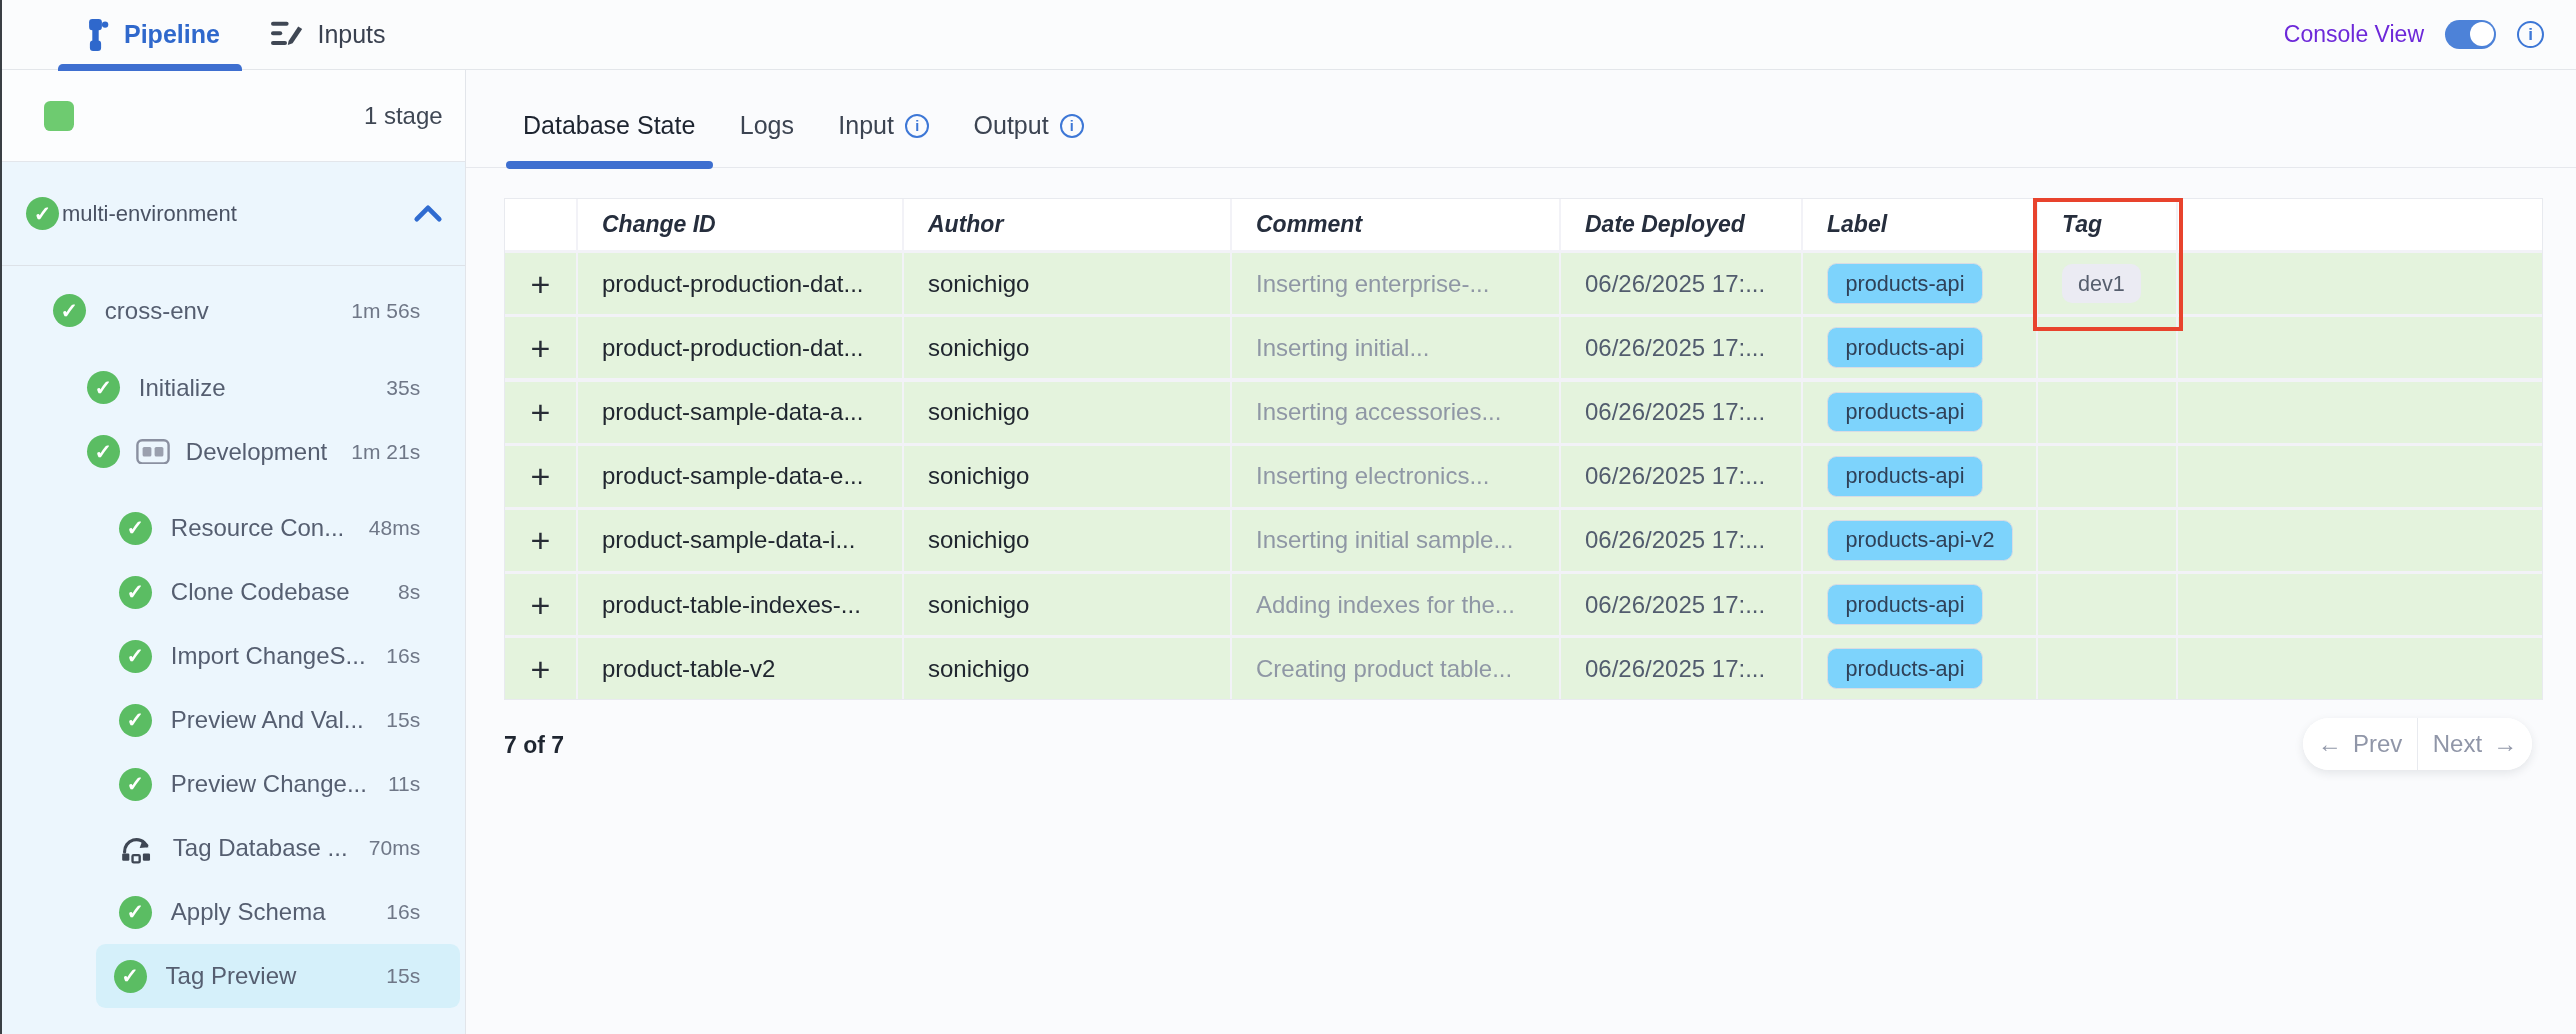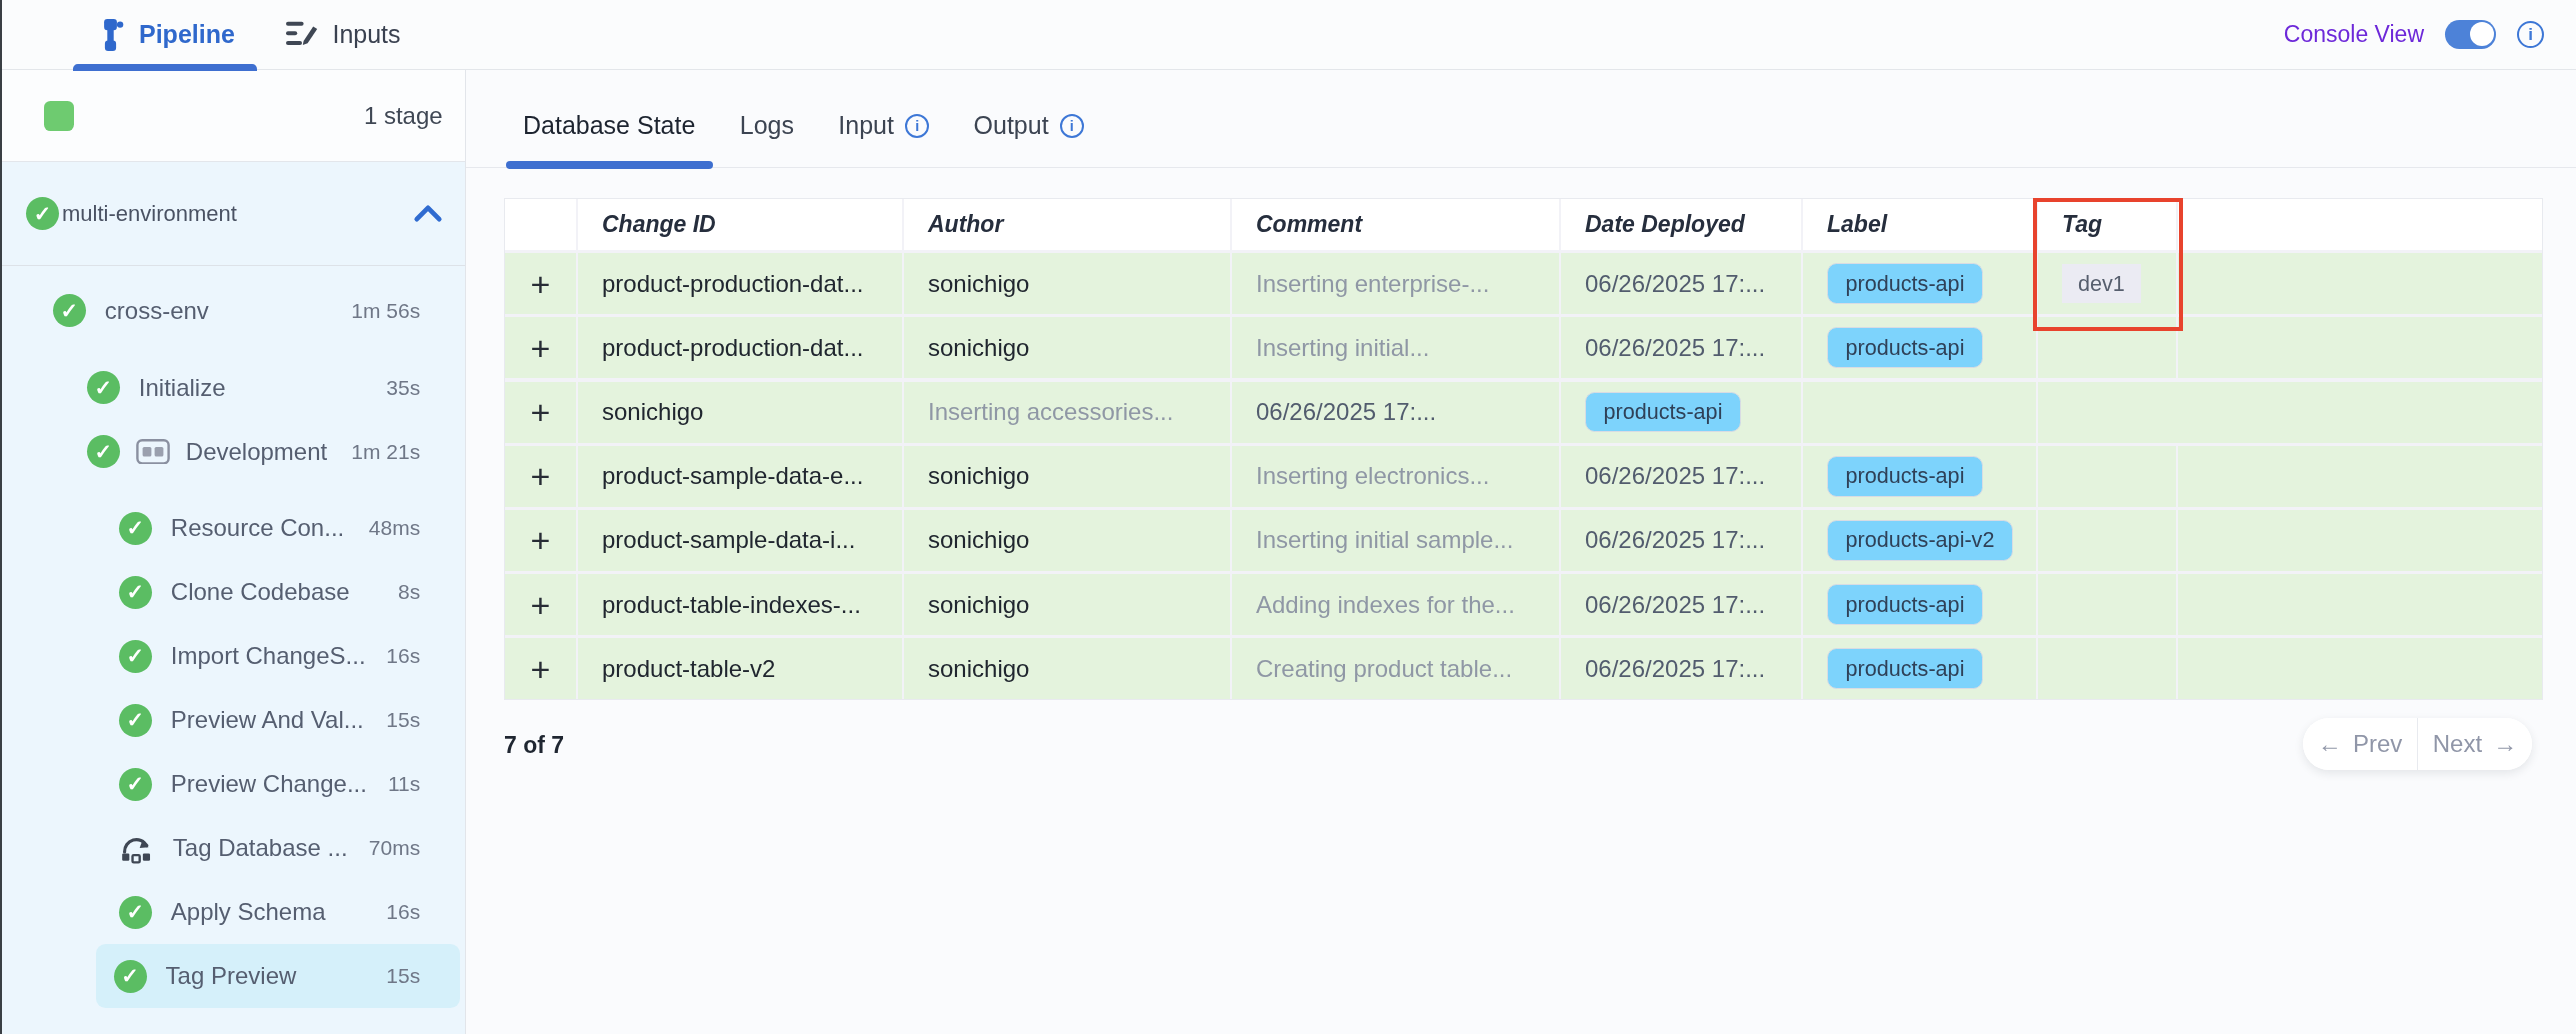--- a/index.html
+++ b/index.html
@@ -3,21 +3,21 @@
 <meta charset="utf-8">
 <style>
   * { margin:0; padding:0; box-sizing:border-box; }
   html,body { width:2576px; height:1035px; overflow:hidden; background:#fafbfd;
               font-family:"Liberation Sans", sans-serif; }
   .app { width:2576px; height:1035px; display:flex; flex-direction:column;
          border-left:2.4px solid #3a3f44; background:#fafbfd; }
 
   
   .topbar { height:70px; min-height:70px; background:#fbfcfd; border-bottom:1.6px solid #e3e6ea;
-            display:flex; align-items:center; padding-left:68px; position:relative; }
+            display:flex; align-items:center; padding-left:53px; position:relative; }
   .nav-tab { display:flex; align-items:center; gap:14.4px; height:70px; position:relative;
              padding:0 25.6px; cursor:pointer; font-size:25px; color:#3a4150; }
   .nav-tab.active { color:#2f68cc; font-weight:bold; }
   .nav-underline { position:absolute; left:3.2px; right:3.2px; bottom:-1.6px; height:7.2px;
                    border-radius:4.8px 4.8px 0 0; background:#3e6fd0; }
   .topbar-right { margin-left:auto; display:flex; align-items:center; gap:21px; padding-right:32px; }
   .console-label { font-size:23px; color:#6d28d9; }
   .toggle { width:51px; height:29px; border-radius:14.4px; background:#4d82d8; position:relative;
             display:inline-block; cursor:pointer; }
   .toggle .knob { position:absolute; top:2.4px; right:2.4px; width:24px; height:24px;
@@ -81,21 +81,21 @@
           overflow:hidden; white-space:nowrap; }
   .cell:last-child { border-right:none; }
   .cell.center { justify-content:center; padding-left:0; }
   .head .cell { font-size:23px; font-weight:bold; color:#262e3d;font-style:italic; }
   .plus-glyph { font-size:34px; font-weight:400; color:#272c35; line-height:1; cursor:pointer; }
   .c-id, .c-author { font-size:24px; color:#20262f; }
   .c-comment { font-size:24px; color:#8f97a5; }
   .c-date { font-size:24px; color:#525c6e; }
   .chip-label { background:#7dd3fc; border:1.6px solid #d8dce3; border-radius:9.6px;
                 padding:6.4px 17.6px; font-size:21.6px; color:#2f4158; }
-  .chip-tag { background:#ebebf3; border-radius:0; padding:6.4px 16px; font-size:21.6px;
+  .chip-tag { background:#ebebf3; border-radius:10px; padding:6.4px 16px; font-size:21.6px;
               color:#565e6d; }
 
   .table-summary { margin:32px 0 0 38px; font-size:23px; color:#1f2631;font-weight:bold; }
 
   .pager { position:absolute; left:1837px; top:648px; width:229px; height:52px;
            background:#ffffff; border-radius:26px; display:flex; align-items:stretch;
            box-shadow:0 3.2px 9.6px rgba(31,37,51,.10); overflow:hidden; }
   .pager-btn { flex:1; display:flex; align-items:center; justify-content:center; gap:11.2px;
                font-size:24px; color:#9096a8; cursor:pointer; background:#fff; border:none; }
   .pager-btn.next { border-left:1.6px solid #e8eaef; }
@@ -312,20 +312,21 @@
                 <span class="chip-label">products-api</span>
               </div>
     <div class="cell c-tag"></div>
     <div class="cell"></div>
   </div>
 
   <div class="trow data">
     <div class="cell center">
                 <span class="plus-glyph">+</span>
               </div>
+    <div class="cell c-id">product-sample-data-a...</div>
     <div class="cell c-author">sonichigo</div>
     <div class="cell c-comment">Inserting accessories...</div>
     <div class="cell c-date">06/26/2025 17:...</div>
     <div class="cell">
                 <span class="chip-label">products-api</span>
               </div>
     <div class="cell c-tag"></div>
     <div class="cell"></div>
   </div>
 

